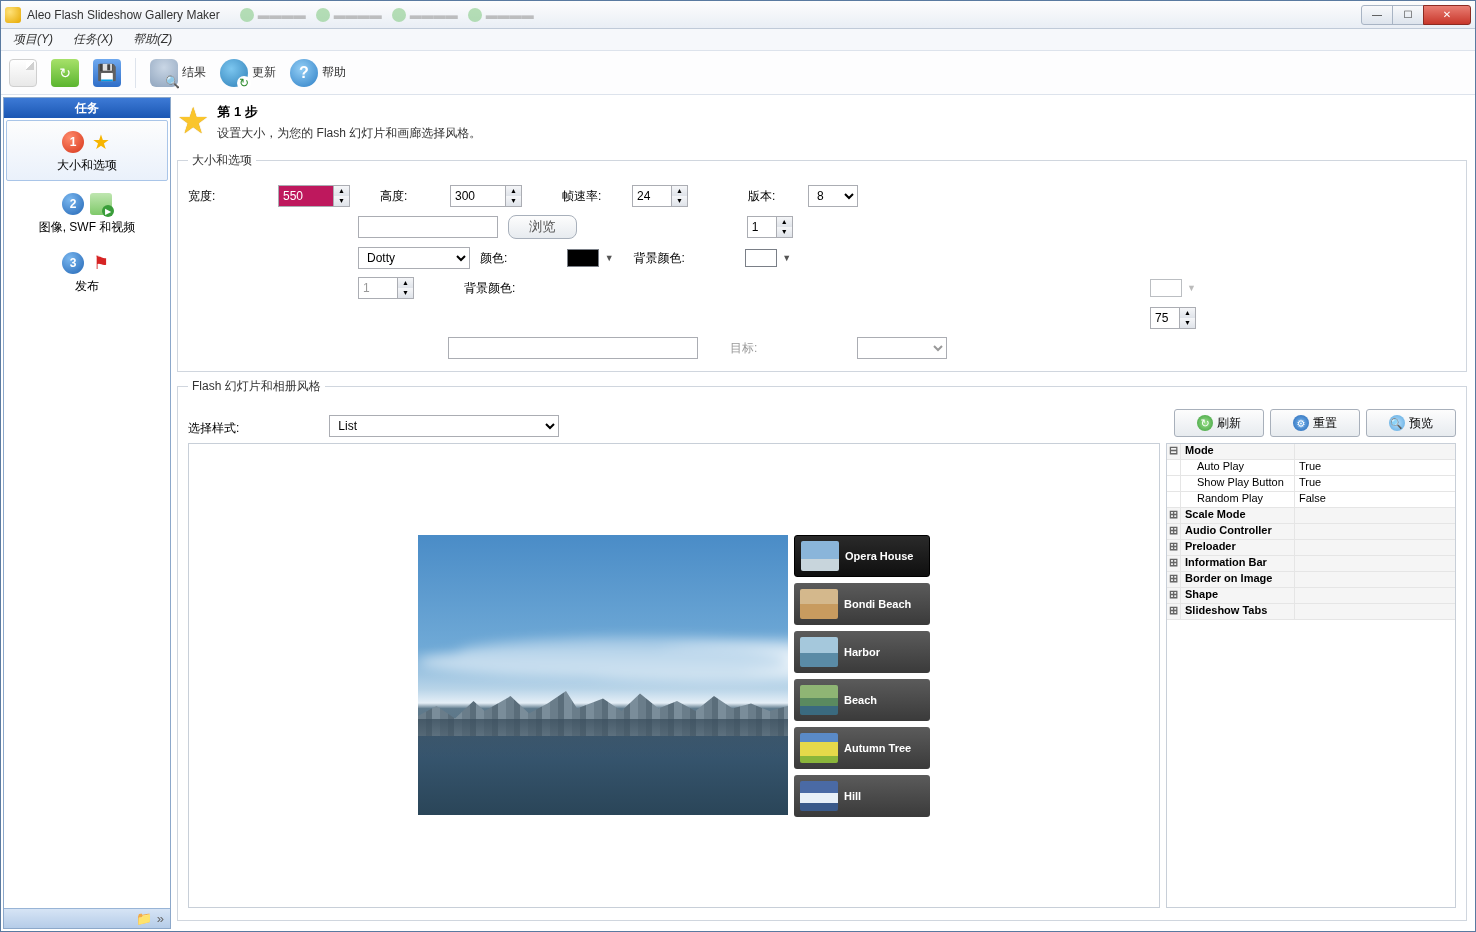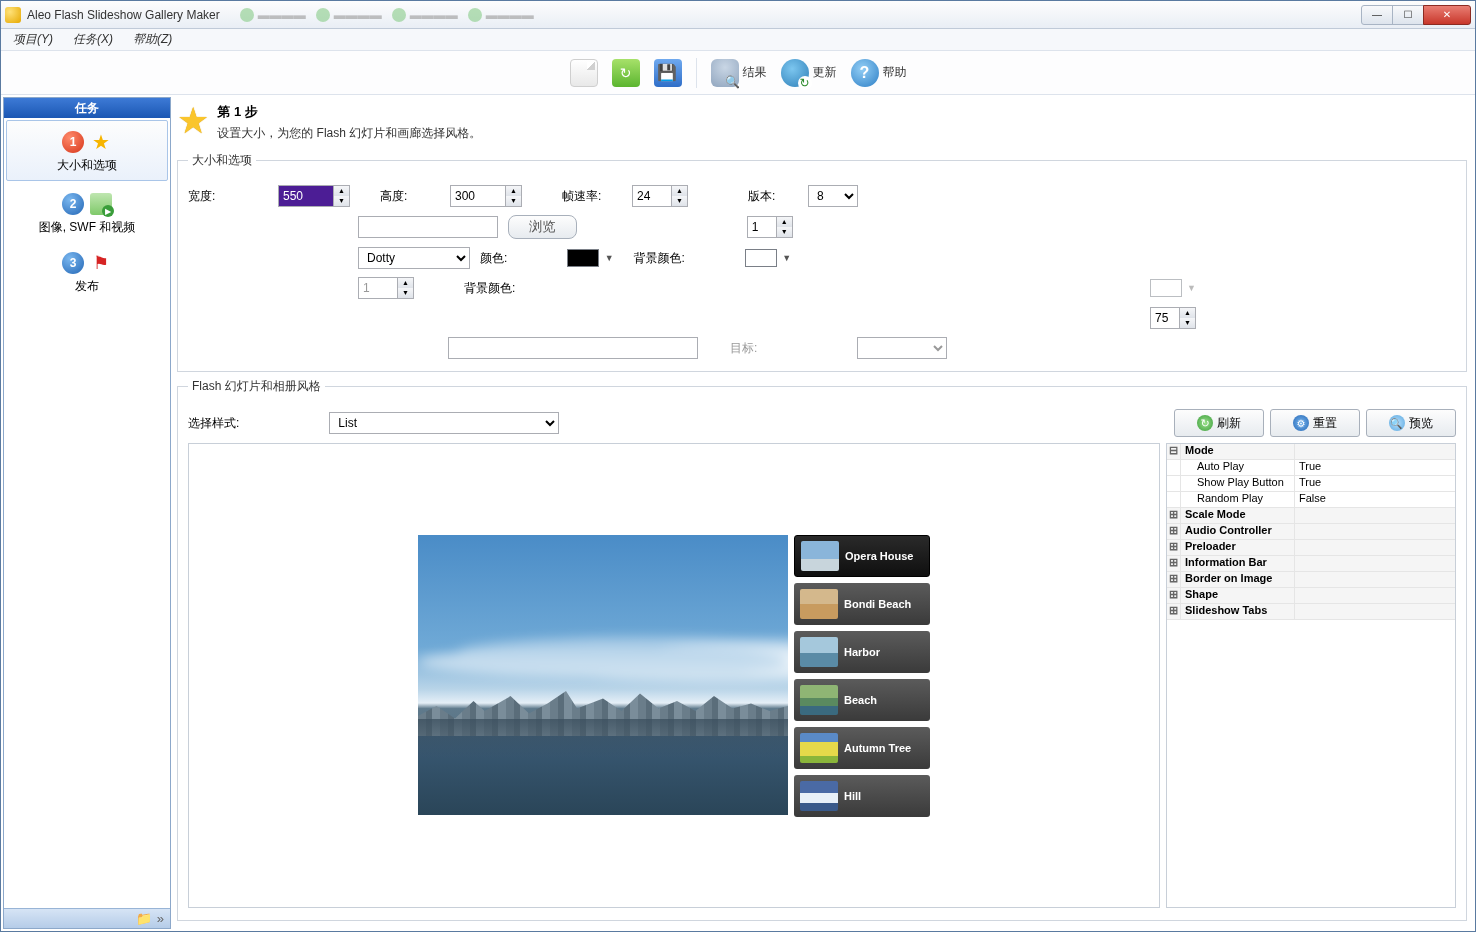--- a/index.html
+++ b/index.html
@@ -15,21 +15,21 @@
 .titlebar .win-controls { margin-left: auto; display: flex; }
 .wbtn { width: 32px; height: 20px; border: 1px solid #a8b4c4; background: linear-gradient(#f8f9fb,#dde4ed); margin-left: -1px; display: flex; align-items: center; justify-content: center; font-size: 10px; color: #333; }
 .wbtn.close { background: linear-gradient(#e97e73,#c8372b); border-color: #8b2b22; color: #fff; width: 48px; border-radius: 0 3px 3px 0; }
 .wbtn.min { border-radius: 3px 0 0 3px; }
 
 
 .menubar { height: 22px; background: #f6f8fb; display: flex; align-items: center; padding: 0 4px; gap: 4px; border-bottom: 1px solid #dde3ec; }
 .menubar span { padding: 2px 8px; color: #333; cursor: default; font-style: italic; }
 
 
-.toolbar { height: 44px; background: #fdfdfe; display: flex; align-items: center; padding: 0 8px; gap: 14px; border-bottom: 1px solid #dde3ec; justify-content: center; }
+.toolbar { height: 44px; background: #fdfdfe; display: flex; align-items: center; padding: 0 8px; gap: 14px; border-bottom: 1px solid #dde3ec; }
 .tbicon { width: 28px; height: 28px; border-radius: 4px; }
 .tb-group { display: flex; align-items: center; gap: 4px; color: #333; }
 .ico-new { background: linear-gradient(#fff,#e8e8e8); border: 1px solid #cfcfcf; position: relative; }
 .ico-new::after { content:""; position:absolute; right:2px; top:2px; width:8px; height:8px; background: linear-gradient(135deg,#fff 50%, #d0d0d0 50%); }
 .ico-open { background: linear-gradient(#a7e16a,#5bb52f); position: relative; }
 .ico-open::before { content:"↻"; position:absolute; inset:0; display:flex; align-items:center; justify-content:center; color:#fff; font-size:14px; }
 .ico-save { background: linear-gradient(#6fa9ef,#2f6ec8); position: relative; }
 .ico-save::before { content:"💾"; position:absolute; inset:0; display:flex; align-items:center; justify-content:center; font-size:16px; }
 .ico-db { background: radial-gradient(circle at 50% 30%, #c9d6e5, #90a5be); border-radius: 6px; position:relative; }
 .ico-db::after { content:"🔍"; position:absolute; right:-2px; bottom:-2px; font-size:12px; }
@@ -63,31 +63,31 @@
 .main { flex: 1; padding: 4px 8px 4px 4px; display: flex; flex-direction: column; min-height: 0; }
 .step-header { display: flex; align-items: flex-start; gap: 8px; padding: 4px 0 10px; }
 .big-star { font-size: 36px; color: #fac52c; text-shadow: 0 0 1px #c98f00; line-height: 36px; }
 .step-title { font-weight: bold; font-size: 13px; margin-bottom: 4px; }
 .step-desc { color: #333; }
 
 fieldset { border: 1px solid #d0d6de; padding: 8px 10px 12px; margin-bottom: 6px; }
 legend { padding: 0 4px; color: #333; }
 .spin-wrap { display: flex; }
 input[type=text], select { border: 1px solid #abadb3; height: 22px; padding: 0 4px; font-size: 12px; background: #fff; }
-input.sel { background: #4c1d95; color: #fff; }
+input.sel { background: #be185d; color: #fff; }
 .spin { width: 56px; }
 .spinbtns { width: 16px; display: flex; flex-direction: column; border: 1px solid #abadb3; border-left: none; }
 .spinbtns div { flex: 1; background: linear-gradient(#f5f6f8,#dfe3e9); font-size: 7px; text-align: center; line-height: 10px; cursor: default; }
 select { height: 22px; }
 .btn { height: 24px; padding: 0 20px; background: linear-gradient(#fdfdfd,#e7ebef); border: 1px solid #a8b0bb; border-radius: 8px; color: #555; cursor: default; }
 .color-swatch { width: 32px; height: 18px; border: 1px solid #7a7f87; display: inline-block; vertical-align: middle; }
 .dd-arrow { font-size: 9px; margin-left: 2px; color: #555; }
 .row-flex { display: flex; align-items: center; gap: 10px; margin-top: 8px; }
 
-.style-row { display: flex; align-items: center; gap: 10px; padding: 6px 0; }
+.style-row { display: flex; align-items: flex-end; gap: 10px; padding: 6px 0; }
 .style-row select { width: 230px; }
 .action-buttons { margin-left: auto; display: flex; gap: 6px; }
 .abtn { height: 28px; width: 90px; background: linear-gradient(#fdfdfd,#e7ebef); border: 1px solid #a8b0bb; border-radius: 3px; display: flex; align-items: center; justify-content: center; gap: 4px; }
 .abtn .ai { width: 16px; height: 16px; border-radius: 50%; }
 .ai-refresh { background: radial-gradient(circle,#9be08c,#3a9d3a); position:relative; }
 .ai-refresh::before { content:"↻"; position:absolute; inset:0; display:flex; align-items:center; justify-content:center; color:#fff; font-size:11px; }
 .ai-reset { background: radial-gradient(circle,#7ab7ef,#2366b5); position:relative; }
 .ai-reset::before { content:"⚙"; position:absolute; inset:0; display:flex; align-items:center; justify-content:center; color:#fff; font-size:10px; }
 .ai-preview { background: radial-gradient(circle,#b5defc,#5ba9e0); position:relative; }
 .ai-preview::before { content:"🔍"; position:absolute; inset:0; display:flex; align-items:center; justify-content:center; font-size:10px; }

